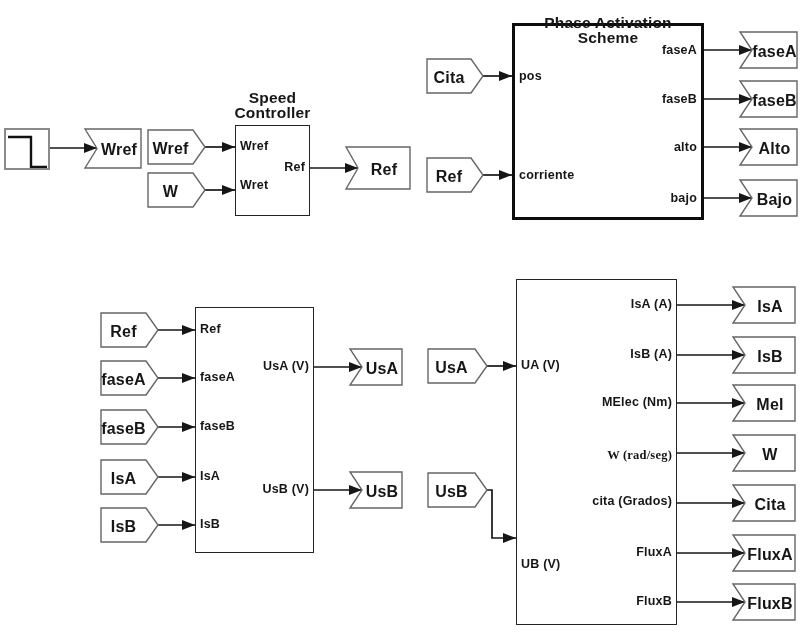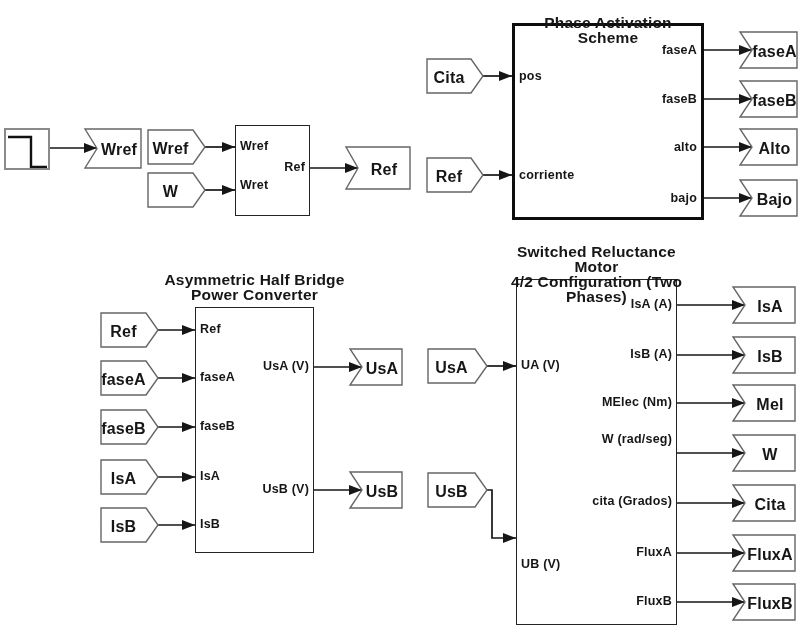--- a/index.html
+++ b/index.html
@@ -157,53 +157,51 @@
 <div class="block step" style="left: 4px; top: 128px; width: 46px; height: 42px;">
       <svg class="step-icon" width="42" height="38">
         <polyline points="2,7 25,7 25,37 41,37" fill="none" stroke="#111111" stroke-width="2.4"></polyline>
       </svg>
     </div>
     <div class="block" style="left: 235px; top: 125px; width: 75px; height: 91px;">
       <span class="port in" style="top: 20.4px;">Wref</span>
       <span class="port in" style="top: 59px;">Wret</span>
       <span class="port out" style="top: 41.4px;">Ref</span>
     </div>
+    <div class="block-title" style="left: 272.5px; top: 90px;">Speed
+Controller</div>
     <div class="block thick" style="left: 512px; top: 23px; width: 192px; height: 197px;">
       <span class="port in" style="top: 49.5px;">pos</span>
       <span class="port in" style="top: 148.5px;">corriente</span>
       <span class="port out" style="top: 23.5px;">faseA</span>
       <span class="port out" style="top: 72.5px;">faseB</span>
       <span class="port out" style="top: 120.5px;">alto</span>
       <span class="port out" style="top: 171.5px;">bajo</span>
     </div>
     <div class="block-title" style="left: 608px; top: 15px;">Phase Activation Scheme</div>
     <div class="block" style="left: 195px; top: 307px; width: 119px; height: 246px;">
       <span class="port in" style="top: 21.4px;">Ref</span>
       <span class="port in" style="top: 69.4px;">faseA</span>
       <span class="port in" style="top: 118.4px;">faseB</span>
       <span class="port in" style="top: 168.4px;">IsA</span>
       <span class="port in" style="top: 216.4px;">IsB</span>
       <span class="port out" style="top: 58.4px;">UsA (V)</span>
       <span class="port out" style="top: 181.4px;">UsB (V)</span>
     </div>
-    <div class="block-title" style="left: 254.5px; top: 272px;">Asymmetric Half Bridge
-Power Converter</div>
     <div class="block" style="left: 516px; top: 279px; width: 161px; height: 346px;">
       <span class="port in" style="top: 85.4px;">UA (V)</span>
       <span class="port in" style="top: 257.4px; margin-top: 27px;">UB (V)</span>
       <span class="port out" style="top: 24.4px;">IsA (A)</span>
       <span class="port out" style="top: 74.4px;">IsB (A)</span>
       <span class="port out" style="top: 122.4px;">MElec (Nm)</span>
-      <span class="port out" style="top: 159px;">W (rad/seg)</span>
+      <span class="port out" style="top: 175px; font-family: Liberation Serif, serif;">W (rad/seg)</span>
       <span class="port out" style="top: 221px; margin-left: 27px;">cita (Grados)</span>
       <span class="port out" style="top: 272.4px;">FluxA</span>
       <span class="port out" style="top: 321.4px;">FluxB</span>
     </div>
-    <div class="block-title" style="left: 596.5px; top: 244px;">Switched Reluctance Motor
-4/2 Configuration (Two Phases)</div>
     <svg class="tag" width="60" height="43" style="left: 83px; top: 127px;">
       <polygon points="2,2 58,2 58,41 2,41 14,21.5"></polygon>
       <text x="36" y="22.5" text-anchor="middle" dominant-baseline="central">Wref</text>
     </svg>
     <svg class="tag" width="61" height="38" style="left: 146px; top: 128px;">
       <polygon points="2,2 47,2 59,19 47,36 2,36"></polygon>
       <text x="24.5" y="20" text-anchor="middle" dominant-baseline="central">Wref</text>
     </svg>
     <svg class="tag" width="61" height="38" style="left: 146px; top: 171px;">
       <polygon points="2,2 47,2 59,19 47,36 2,36"></polygon>

